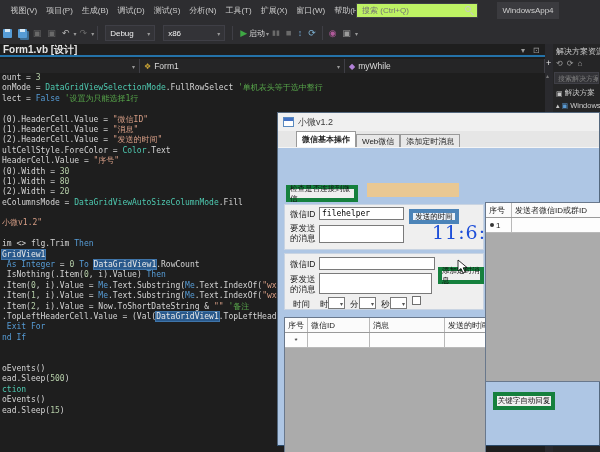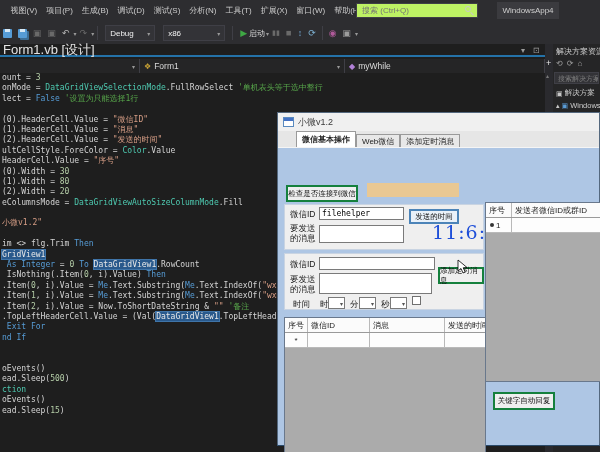--- a/index.html
+++ b/index.html
@@ -24,21 +24,21 @@
   .dim{color:#6a6a6a;}
   .caret{font-size:6px;color:#999;margin-left:1px;}
   .combo-dark{height:16px;background:#333337;border:1px solid #3f3f46;color:#f1f1f1;font-size:8px;display:flex;align-items:center;padding:0 4px;justify-content:space-between;margin:0 4px;}
   .sep{width:1px;height:14px;background:#3f3f46;margin:0 3px;}
   .play{color:#3fa844;font-size:9px;margin:0 2px 0 4px;}
   .startlbl{color:#dcdcdc;font-size:8px;}
 
   
   .editor-col{position:absolute;left:0;top:44px;width:545px;height:408px;background:#1e1e1e;}
   .tabrow{position:absolute;left:0;top:0;width:545px;height:13px;border-bottom:2px solid #2472a8;}
-  .doc-tab{position:absolute;left:3px;top:0;color:#e4e4e4;font-size:13px;line-height:12px;}
+  .doc-tab{position:absolute;left:3px;top:0;color:#e4e4e4;font-size:10px;line-height:12px;font-weight:bold;}
   .tabrow-ic{position:absolute;top:1px;color:#9a9a9a;font-size:8px;line-height:11px;}
   .navbar{position:absolute;left:0;top:15px;width:545px;height:14px;background:#252526;display:flex;}
   .nav-sec{border-right:1px solid #3f3f46;height:14px;display:flex;align-items:center;color:#dcdcdc;font-size:8.5px;padding:0 4px;position:relative;}
   .nav-sec .nc{margin-left:auto;}
   .nav-ic{font-size:8px;margin-right:3px;}
   .code{position:absolute;left:2px;top:29px;width:543px;}
   .code-line{height:10.4px;line-height:10.4px;white-space:pre;font-family:"DejaVu Sans Mono",monospace;font-size:8px;}
   .code-line span{font-family:"DejaVu Sans Mono",monospace;}
   .tok-p{color:#d4d4d4;} .tok-k{color:#569cd6;} .tok-t{color:#4ec9b0;}
   .tok-s{color:#d69d85;} .tok-c{color:#57a64a;} .tok-n{color:#b5cea8;}
@@ -62,21 +62,21 @@
   .dialog{position:absolute;left:277px;top:112px;width:323px;height:334px;background:#aec6e4;border:1px solid #54687e;border-bottom:2px solid #2a4a6a;}
   .dlg-titlebar{position:absolute;left:0;top:0;width:321px;height:18px;background:#f0f0f0;display:flex;align-items:center;}
   .dlg-ico{width:11px;height:10px;background:#ffffff;border:1px solid #5a8abf;margin:0 4px 0 5px;position:relative;}
   .dlg-ico::before{content:"";position:absolute;left:0;top:0;width:9px;height:3px;background:#4472c4;}
   .dlg-title{font-size:9px;color:#3a3a3a;}
   .tabstrip{position:absolute;left:0;top:18px;width:321px;height:16px;background:#e6e6e6;display:flex;align-items:flex-end;padding-left:18px;}
   .dtab{font-size:8px;color:#222;border:1px solid #9a9a9a;border-bottom:none;background:#e8e8e8;height:13px;line-height:13px;padding:0 5px;}
   .dtab.active{background:#ffffff;height:16px;line-height:16px;font-weight:bold;}
   .page{position:absolute;left:0;top:34px;width:321px;height:298px;background:#aec6e4;border-top:1px solid #f5f5f5;}
 
-  .btn{background:#efefef;border:2px solid #15803d;font-size:7.5px;color:#111;display:flex;align-items:center;justify-content:center;position:absolute;}
+  .btn{background:#efefef;border:4px solid #15803d;font-size:7.5px;color:#111;display:flex;align-items:center;justify-content:center;position:absolute;}
   .check-btn{left:8px;top:37px;width:72px;height:17px;}
   .orange-box{position:absolute;left:89px;top:35px;width:92px;height:14px;background:#e9c893;}
   .recv-label{position:absolute;left:246px;top:54px;font-size:12px;color:#1a1a1a;white-space:nowrap;}
 
   .panel{position:absolute;left:6px;width:200px;background:#efefef;border:1px solid #c9d4e2;}
   .panelA{top:56px;height:46px;}
   .panelB{top:105px;height:57px;}
   .flabel{position:absolute;font-size:8.5px;color:#1a1a1a;}
   .wraplabel{width:28px;line-height:9.5px;}
   .tbox{position:absolute;background:#ffffff;border:1px solid #7a7a7a;font-family:"DejaVu Sans Mono",monospace;font-size:8px;color:#000;padding:0 2px;outline:none;}
@@ -177,21 +177,21 @@
         </div>
     </div>
     <div class="code">
         <div class="code-line"><span class="tok-p">ount = </span><span class="tok-n">3</span></div>
         <div class="code-line"><span class="tok-p">onMode = </span><span class="tok-t">DataGridViewSelectionMode</span><span class="tok-p">.FullRowSelect </span><span class="tok-c">'单机表头等于选中整行</span></div>
         <div class="code-line"><span class="tok-p">lect = </span><span class="tok-k">False</span><span class="tok-p"> </span><span class="tok-c">'设置为只能选择1行</span></div>
         <div class="code-line"></div>
         <div class="code-line"><span class="tok-p">(0).HeaderCell.Value = </span><span class="tok-s">"微信ID"</span></div>
         <div class="code-line"><span class="tok-p">(1).HeaderCell.Value = </span><span class="tok-s">"消息"</span></div>
         <div class="code-line"><span class="tok-p">(2).HeaderCell.Value = </span><span class="tok-s">"发送的时间"</span></div>
-        <div class="code-line"><span class="tok-p">ultCellStyle.ForeColor = </span><span class="tok-t">Color</span><span class="tok-p">.Value</span></div>
+        <div class="code-line"><span class="tok-p">ultCellStyle.ForeColor = </span><span class="tok-t">Color</span><span class="tok-p">.Text</span></div>
         <div class="code-line"><span class="tok-p">HeaderCell.Value = </span><span class="tok-s">"序号"</span></div>
         <div class="code-line"><span class="tok-p">(0).Width = </span><span class="tok-n">30</span></div>
         <div class="code-line"><span class="tok-p">(1).Width = </span><span class="tok-n">80</span></div>
         <div class="code-line"><span class="tok-p">(2).Width = </span><span class="tok-n">20</span></div>
         <div class="code-line"><span class="tok-p">eColumnsMode = </span><span class="tok-t">DataGridViewAutoSizeColumnMode</span><span class="tok-p">.Fill</span></div>
         <div class="code-line"></div>
         <div class="code-line"><span class="tok-s">小微v1.2"</span></div>
         <div class="code-line"></div>
         <div class="code-line"><span class="tok-p">im &lt;&gt; flg.Trim </span><span class="tok-k">Then</span></div>
         <div class="code-line"><span class="tok-h">GridView1</span></div>

